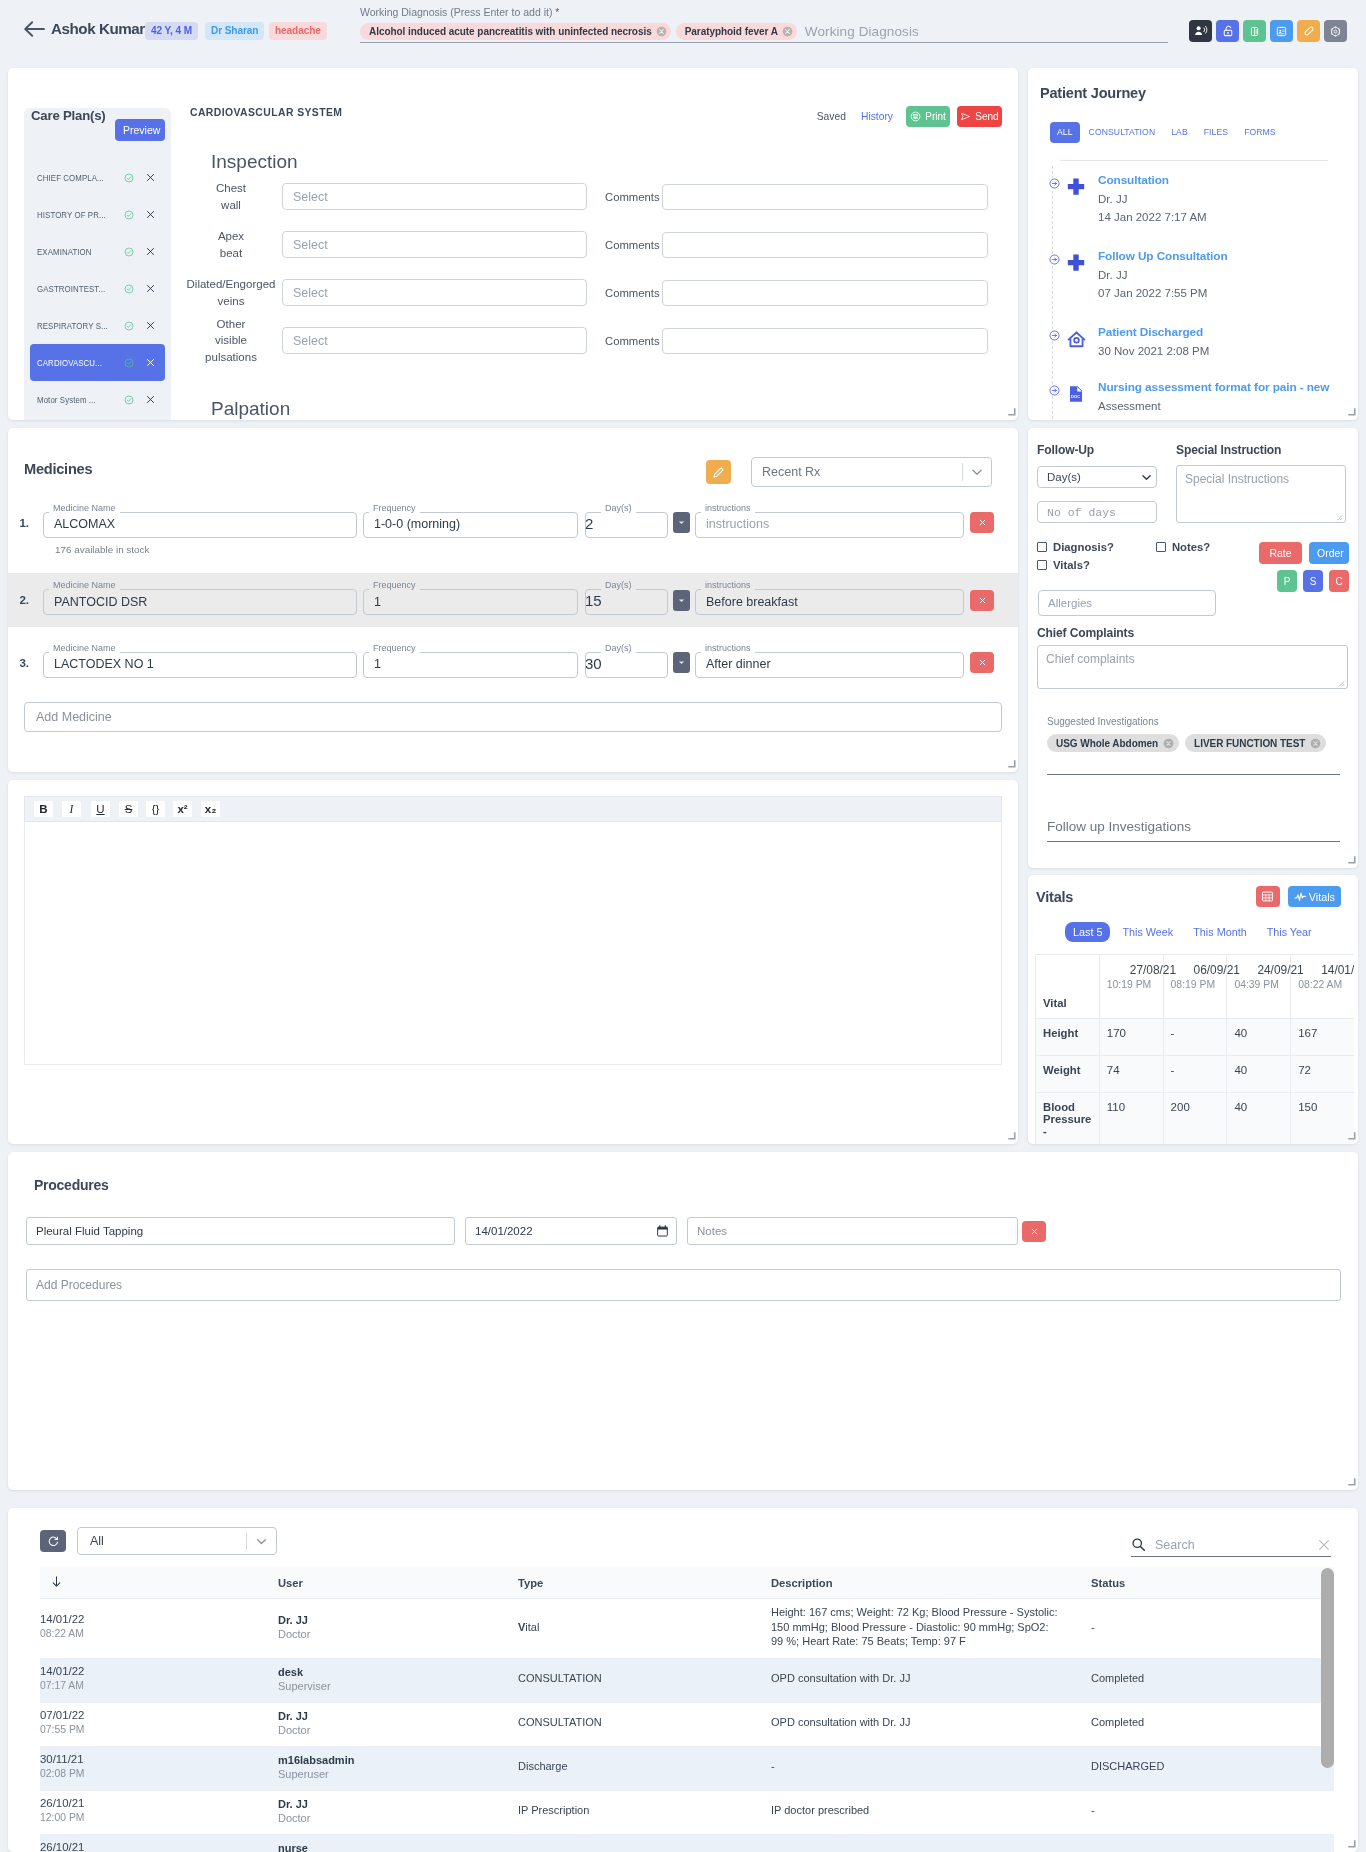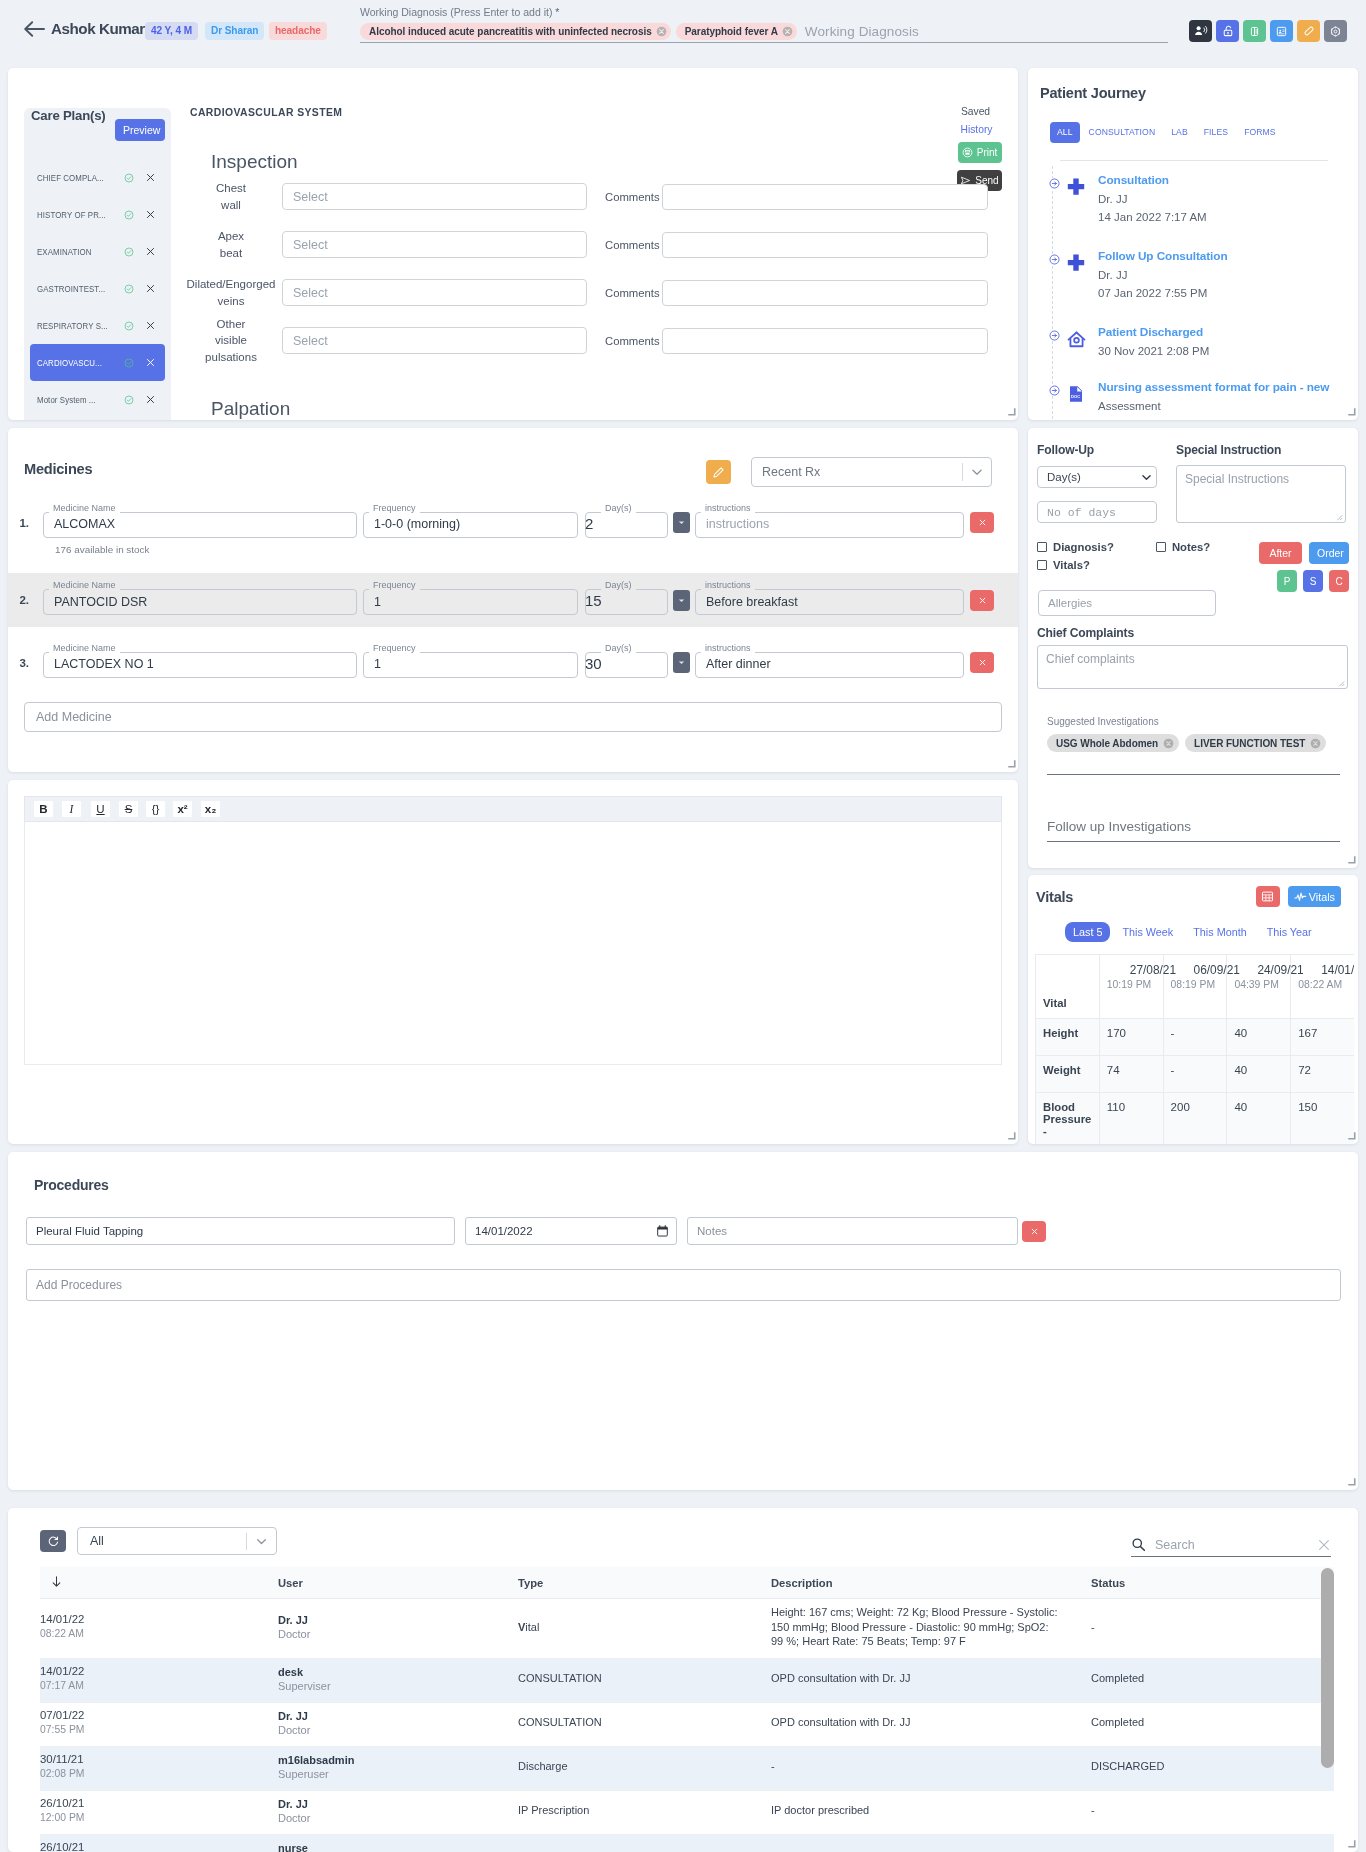--- a/index.html
+++ b/index.html
@@ -36,25 +36,25 @@
 .cp-title{position:absolute;left:1px;top:0;font-size:13.2px;font-weight:700;color:#3c4858;letter-spacing:-.2px;}
 .cp-preview{position:absolute;left:85px;top:11px;width:50px;text-align:center;background:#5672e6;color:#fff;font-size:10.5px;border-radius:4px;padding:5px 8px;font-weight:500;cursor:pointer;}
 .cp-item{height:37px;display:flex;align-items:center;padding:0 10px 0 7px;font-size:9.4px;color:#52606e;letter-spacing:.1px;cursor:pointer;}
 .cp-item .lbl{flex:1;overflow:hidden;white-space:nowrap;transform:scaleX(.84);transform-origin:left center;}
 .cp-item.sel{background:#5672e6;color:#fff;border-radius:4px;}
 .cp-ic{width:10px;height:10px;flex:0 0 10px;}
 .cp-x{width:9px;height:9px;flex:0 0 9px;margin-left:12px;}
 
 
 .cvs-title{position:absolute;left:182px;top:39px;font-size:10.4px;font-weight:700;letter-spacing:.42px;color:#3c4858;}
-.cvs-actions{position:absolute;right:16px;top:38px;display:flex;align-items:center;gap:7px;flex-direction:column;}
+.cvs-actions{position:absolute;right:16px;top:38px;display:flex;align-items:center;gap:7px;}
 .saved{font-size:10.3px;color:#4a5566;}
 .history{font-size:10.3px;color:#5672e6;cursor:pointer;text-align:center;}
 .btn-print{background:#5dc390;color:#fff;border-radius:4px;font-size:10px;height:21px;display:flex;align-items:center;justify-content:center;gap:4px;width:44px;cursor:pointer;}
-.btn-send{background:#404040;color:#fff;border-radius:4px;font-size:10px;height:21px;display:flex;align-items:center;justify-content:center;gap:4px;width:45px;cursor:pointer;}
+.btn-send{background:#ef4444;color:#fff;border-radius:4px;font-size:10px;height:21px;display:flex;align-items:center;justify-content:center;gap:4px;width:45px;cursor:pointer;}
 .sect-h{font-size:19px;font-weight:500;color:#4a5566;}
 .frow{display:flex;align-items:flex-start;height:27px;}
 .flbl{align-self:center;}
 .flbl{width:102px;text-align:center;font-size:11.5px;color:#4a5566;line-height:1.42;padding:0 3px;}
 .fsel{width:305px;height:27px;border:1px solid #cfd4da;border-radius:4px;background:#fff;display:flex;align-items:center;padding-left:10px;font-size:12.5px;color:#9aa3b0;}
 .clbl{font-size:11.3px;color:#4a5566;margin-left:18px;margin-right:0px;width:55px;align-self:center;}
 .cinp{width:326px;height:26px;margin-left:2px;align-self:center;border:1px solid #cfd4da;border-radius:4px;background:#fff;}
 
 
 #pj-card{left:1028px;top:68px;width:330px;height:352px;}
@@ -630,21 +630,21 @@
         <span class="cb-lbl">Diagnosis?</span>
       <span class="cbx" style="margin-left:42px"></span>
         <span class="cb-lbl">Notes?</span>
     </div>
     <div style="display:flex;align-items:center;margin-top:6px;">
       <span class="cbx"></span>
         <span class="cb-lbl">Vitals?</span>
     </div>
   </div>
   <div style="position:absolute;right:9px;top:114px;display:flex;gap:7px;">
-    <div class="btn-admit">After</div>
+    <div class="btn-admit">Rate</div>
     <div class="btn-order">Order</div>
   </div>
   <div style="position:absolute;right:9px;top:142px;display:flex;gap:6px;">
     <div class="sq" style="background:#5dc390">P</div>
     <div class="sq" style="background:#5672e6">S</div>
     <div class="sq" style="background:#ea6969">C</div>
   </div>
   <div class="inp-box" style="position:absolute;left:10px;top:162px;width:178px;height:26px;">Allergies</div>
   <div class="fu-h" style="position:absolute;left:9px;top:198px;">Chief Complaints</div>
   <div class="ta-box" style="position:absolute;left:9px;top:217px;width:311px;height:44px;">

